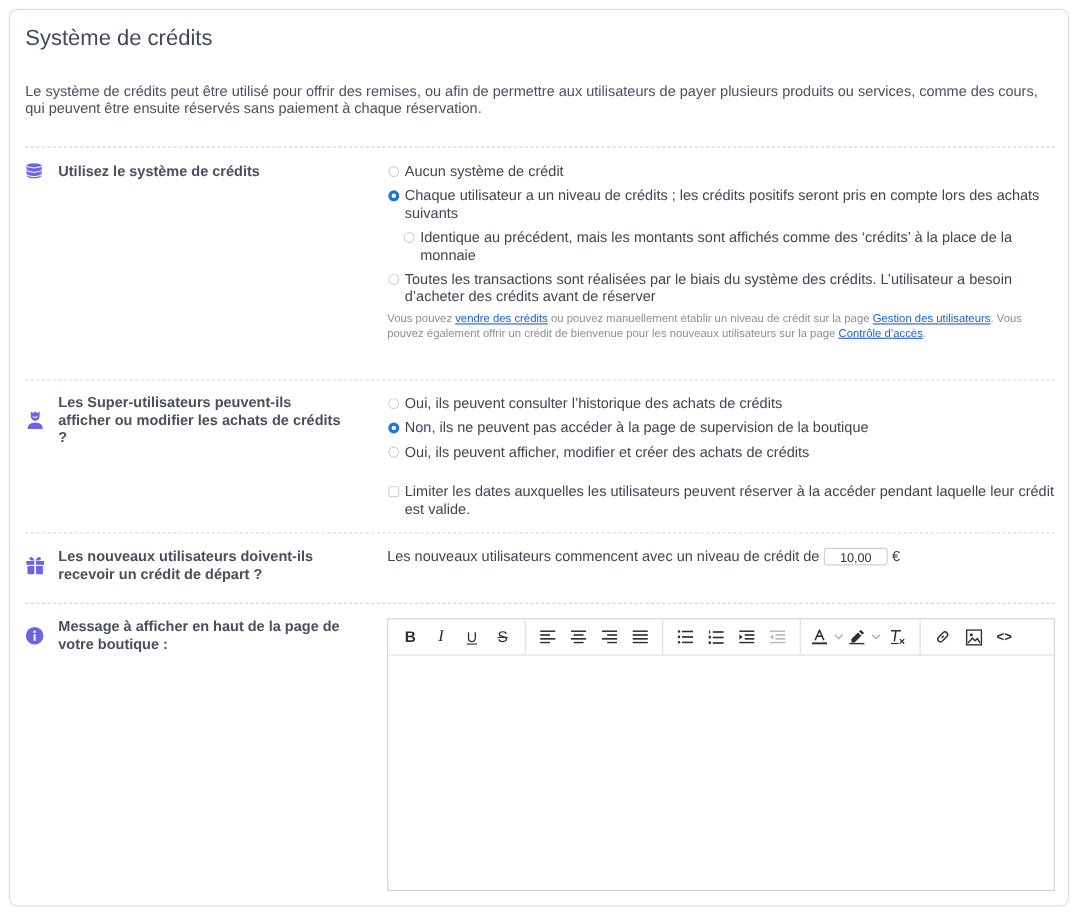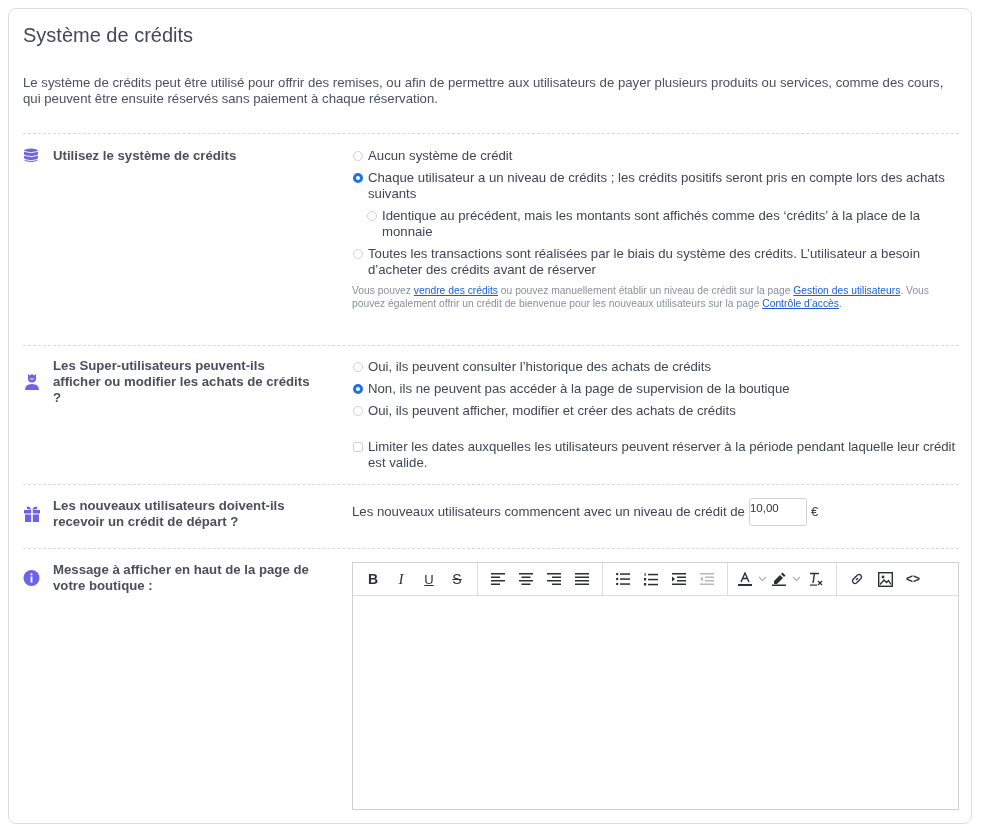--- a/index.html
+++ b/index.html
@@ -46,22 +46,22 @@
   .checkbox {
     width: 10px; height: 10px; border: 1px solid #d0d2d6; border-radius: 2px; background: #fff;
     margin: 3px 5px 0 1px; flex: 0 0 10px;
   }
   .opt.indent { padding-left: 14px; }
   .help {
     font-size: 10.3px; line-height: 13px; color: #8a8f99; width: 600px;
   }
   .help a { color: #1a5fd6; text-decoration: underline; }
   .credit-input {
-    display: inline-block; width: 58px; height: 28px; border: 1px solid #cfd1d5; border-radius: 3px;
-    font-size: 11.5px; line-height: 18px; color: #333; margin: 0 4px; vertical-align: middle;
+    display: inline-block; width: 58px; height: 16px; border: 1px solid #cfd1d5; border-radius: 3px;
+    font-size: 11.5px; text-align: center; line-height: 18px; color: #333; margin: 0 4px; vertical-align: middle;
   }
   .editor {
     position: absolute; left: 343px; top: 553px; width: 607px; height: 248px;
     border: 1px solid #cfd1d5;
   }
   .toolbar {
     height: 33px; border-bottom: 1px solid #dcdde0; display: flex; align-items: stretch;
   }
   .tgroup { display: flex; align-items: center; padding: 0 6px; border-right: 1px solid #dcdde0; }
   .tgroup:last-child { border-right: none; }
@@ -136,21 +136,21 @@
     <div class="opt">
       <span class="radio checked"></span>
       <span>Non, ils ne peuvent pas accéder à la page de supervision de la boutique</span>
     </div>
     <div class="opt">
       <span class="radio"></span>
       <span>Oui, ils peuvent afficher, modifier et créer des achats de crédits</span>
     </div>
     <div class="opt" style="margin-top:20px">
       <span class="checkbox"></span>
-      <span>Limiter les dates auxquelles les utilisateurs peuvent réserver à la période pendant laquelle leur crédit est valide.</span>
+      <span>Limiter les dates auxquelles les utilisateurs peuvent réserver à la accéder pendant laquelle leur crédit est valide.</span>
     </div>
   </div>
 
   <div class="divider" style="top:475px"></div>
 
   <div class="row-label" style="top:489px">
     <svg class="row-icon" viewBox="0 0 18 18">
       <path d="M4 2 Q6 0 8.5 4.5 L9 4.5 Q12 0 14 2 Q15 4 12 4.5 L6 4.5 Q3 4 4 2 Z" fill="#6c63e6"></path>
       <rect x="1" y="5" width="7.2" height="3.5" fill="#6c63e6"></rect>
       <rect x="9.8" y="5" width="7.2" height="3.5" fill="#6c63e6"></rect>

